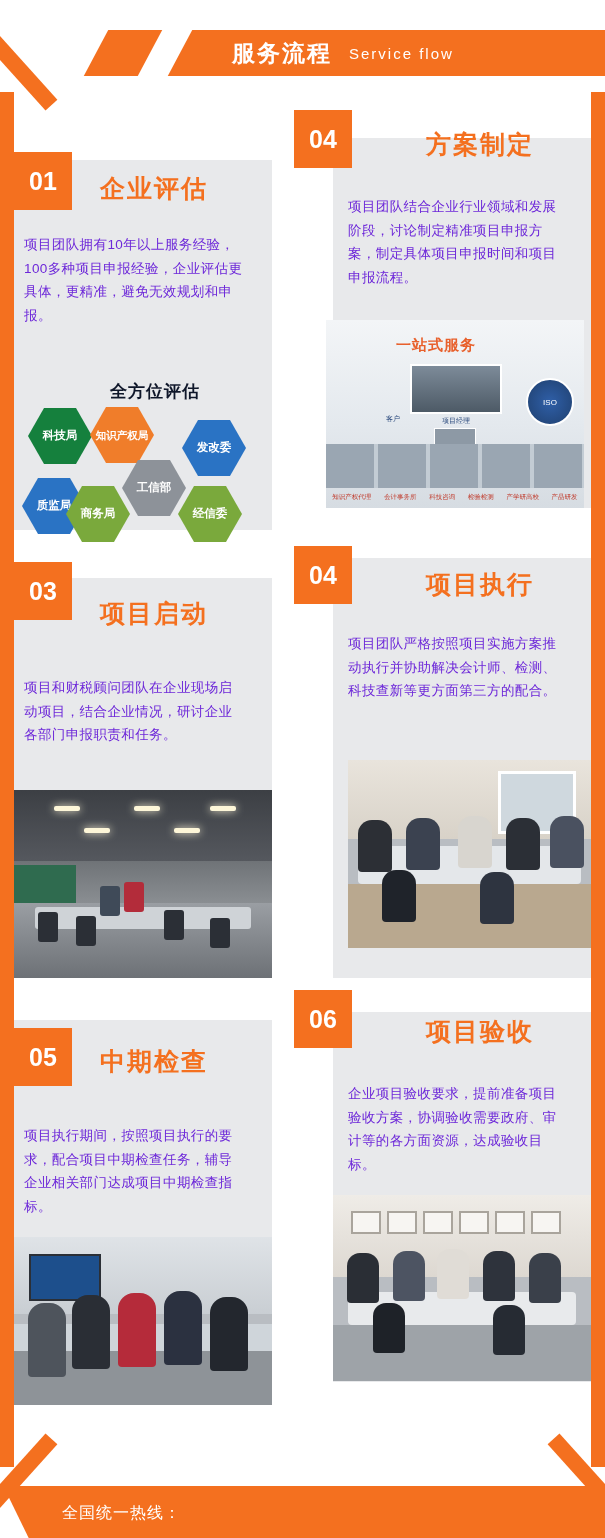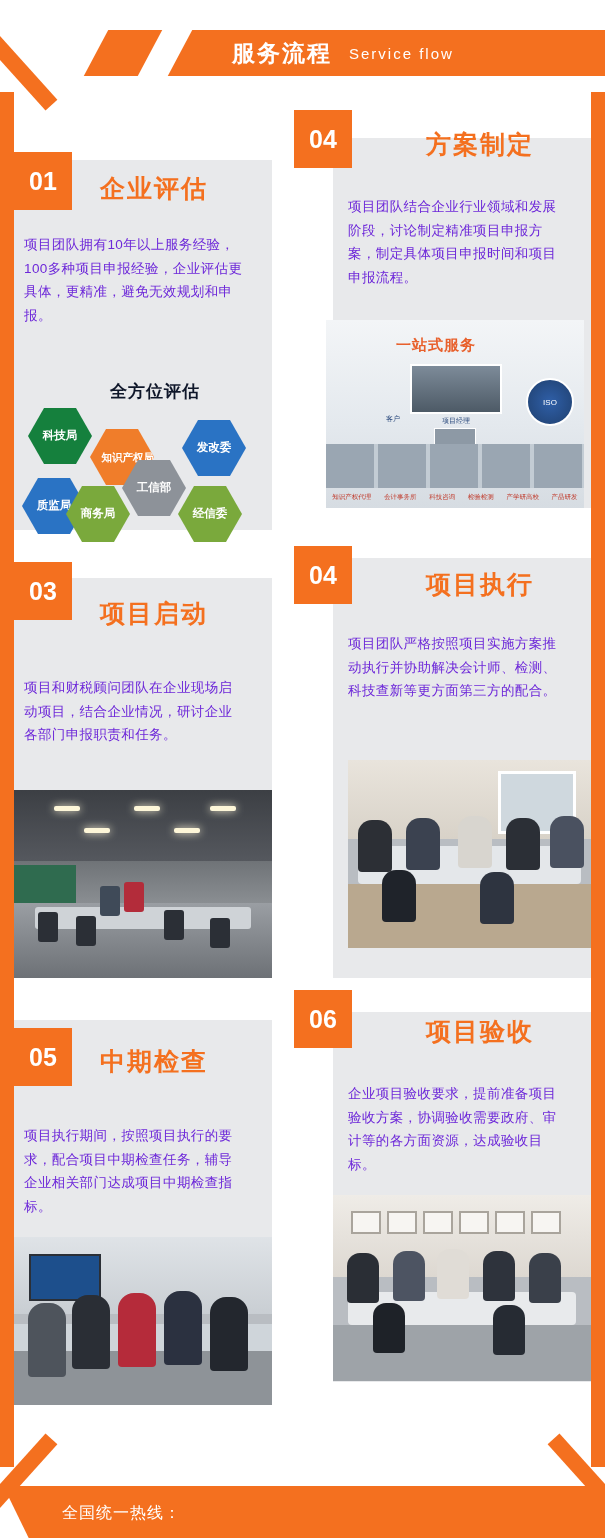--- a/index.html
+++ b/index.html
@@ -322,21 +322,21 @@
 <div class="card" id="card1"></div>
 <div class="badge" id="badge1">01</div>
 <div class="card-title" id="title1">企业评估</div>
 <div class="card-body" id="body1">项目团队拥有10年以上服务经验，100多种项目申报经验，企业评估更具体，更精准，避免无效规划和申报。</div>
 
 <div class="hexchart">
   <div class="hexchart-title">全方位评估</div>
   <div class="hex" style="top:40px;left:14px;background:#15803d;">
     <span>科技局</span>
   </div>
-  <div class="hex" style="top:61px;left:76px;background:#f07d2a;font-size:10.5px;justify-content:flex-end;">
+  <div class="hex" style="top:39px;left:76px;background:#f07d2a;font-size:10.5px;">
     <span>知识产权局</span>
   </div>
   <div class="hex" style="top:52px;left:168px;background:#2a73c4;">
     <span>发改委</span>
   </div>
   <div class="hex" style="top:86px;left:8px;background:#2a73c4;margin-top:24px;">
     <span>质监局</span>
   </div>
   <div class="hex" style="top:92px;left:108px;background:#8d9299;">
     <span>工信部</span>

